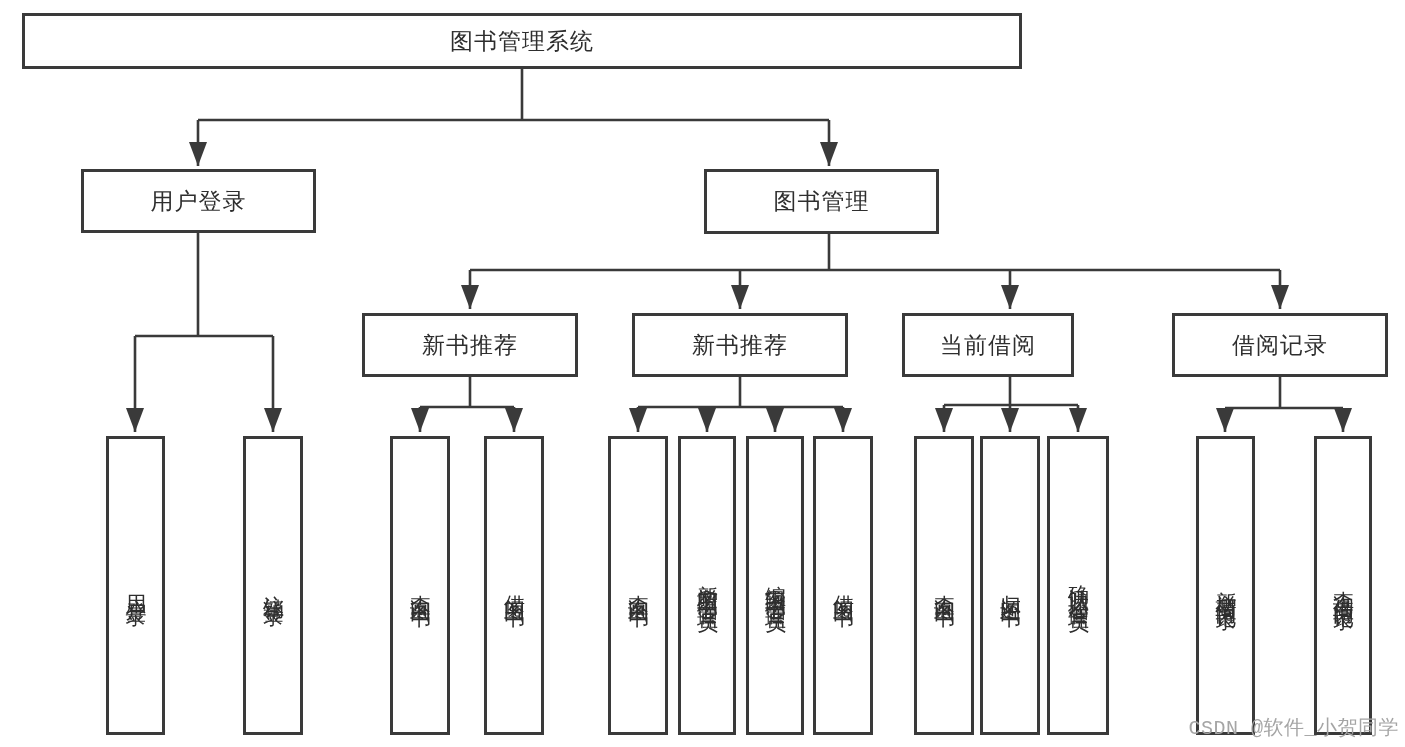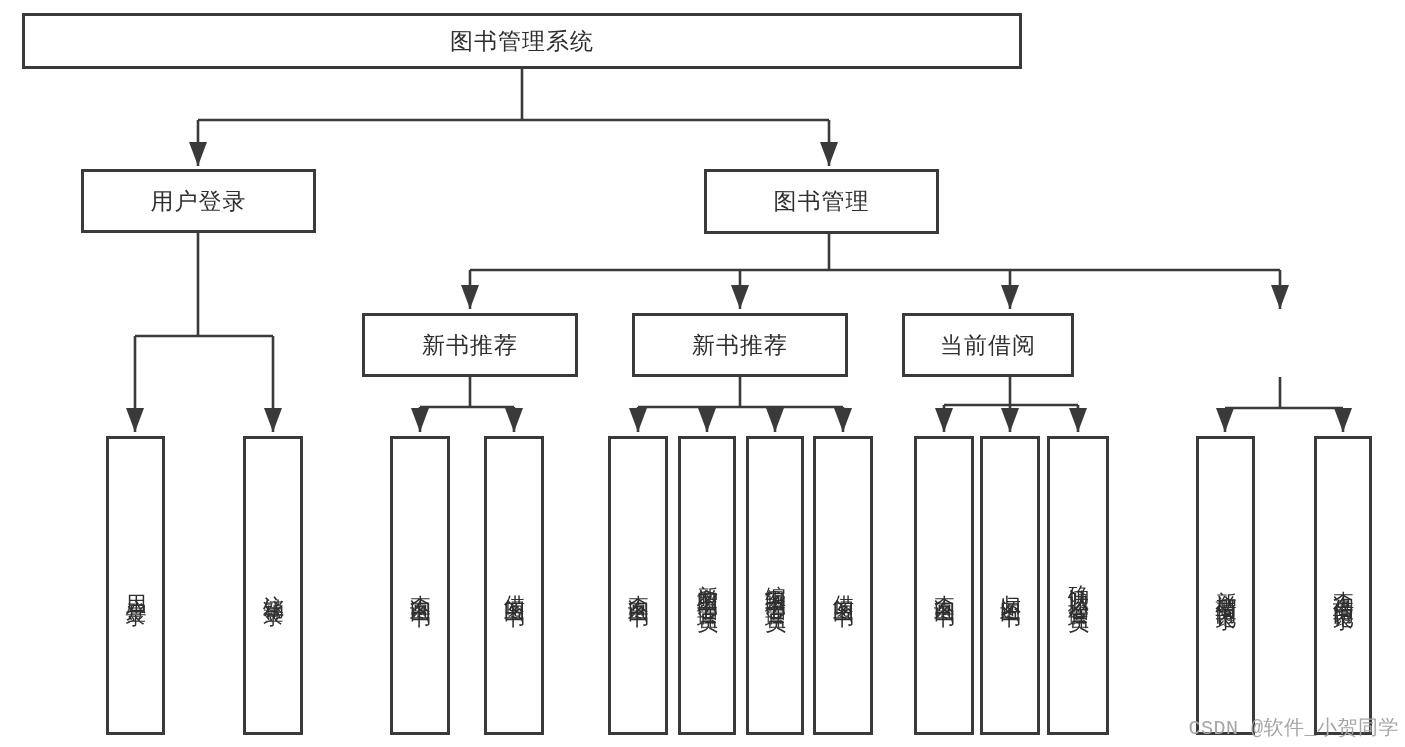--- a/index.html
+++ b/index.html
@@ -92,20 +92,23 @@
 
   <div class="box hbox" style="left:362px;top:313px;width:216px;height:64px">
     <span>新书推荐</span>
   </div>
   <div class="box hbox" style="left:632px;top:313px;width:216px;height:64px">
     <span>新书推荐</span>
   </div>
   <div class="box hbox" style="left:902px;top:313px;width:172px;height:64px">
     <span>当前借阅</span>
   </div>
+  <div class="box hbox" style="left:1172px;top:313px;width:216px;height:64px">
+    <span>借阅记录</span>
+  </div>
 
   <div class="box vbox" style="left:106px;top:436px;width:59px;height:299px">
     <span>用户登录</span>
   </div>
   <div class="box vbox" style="left:243px;top:436px;width:60px;height:299px">
     <span>注销登录</span>
   </div>
 
   <div class="box vbox" style="left:390px;top:436px;width:60px;height:299px">
     <span>查询图书</span>

